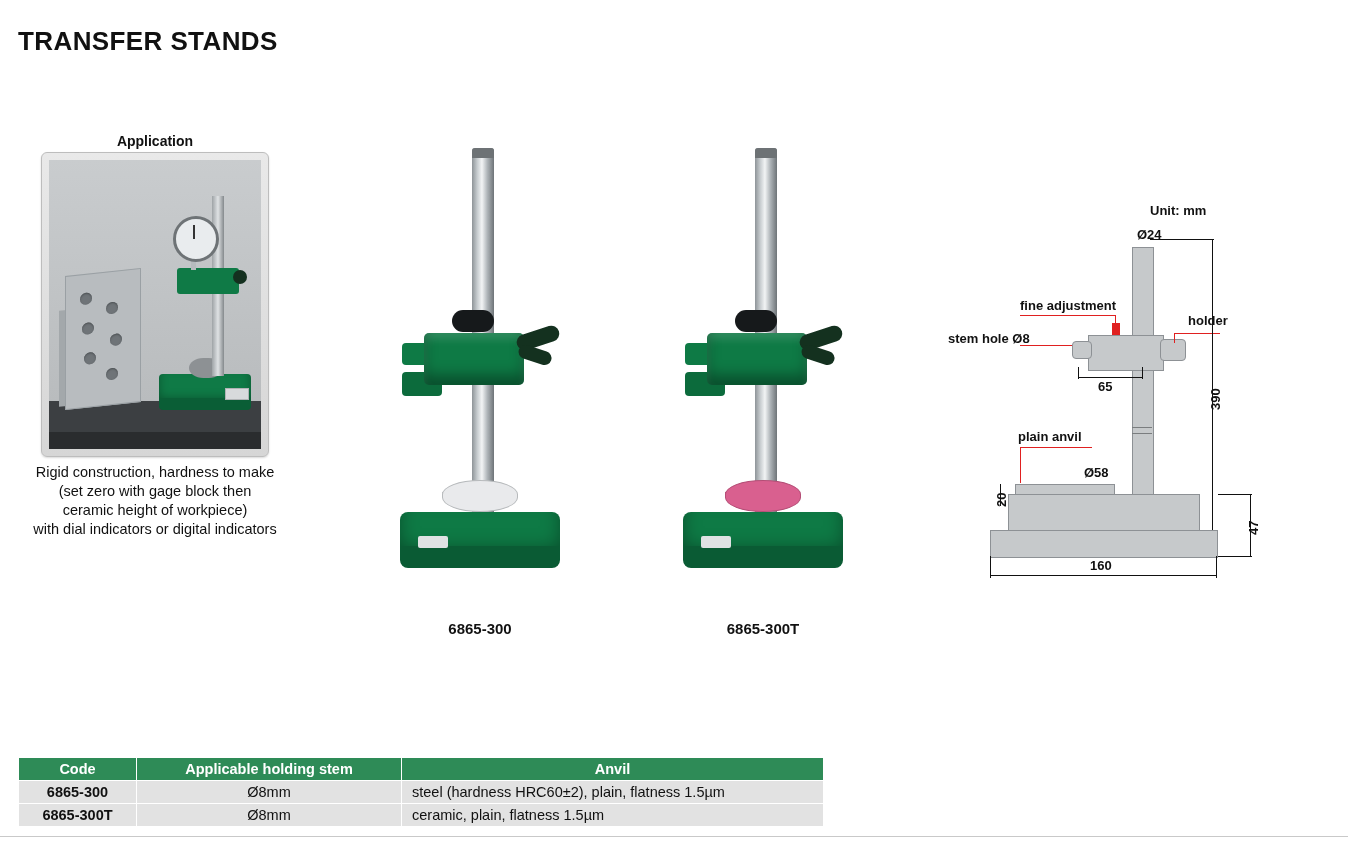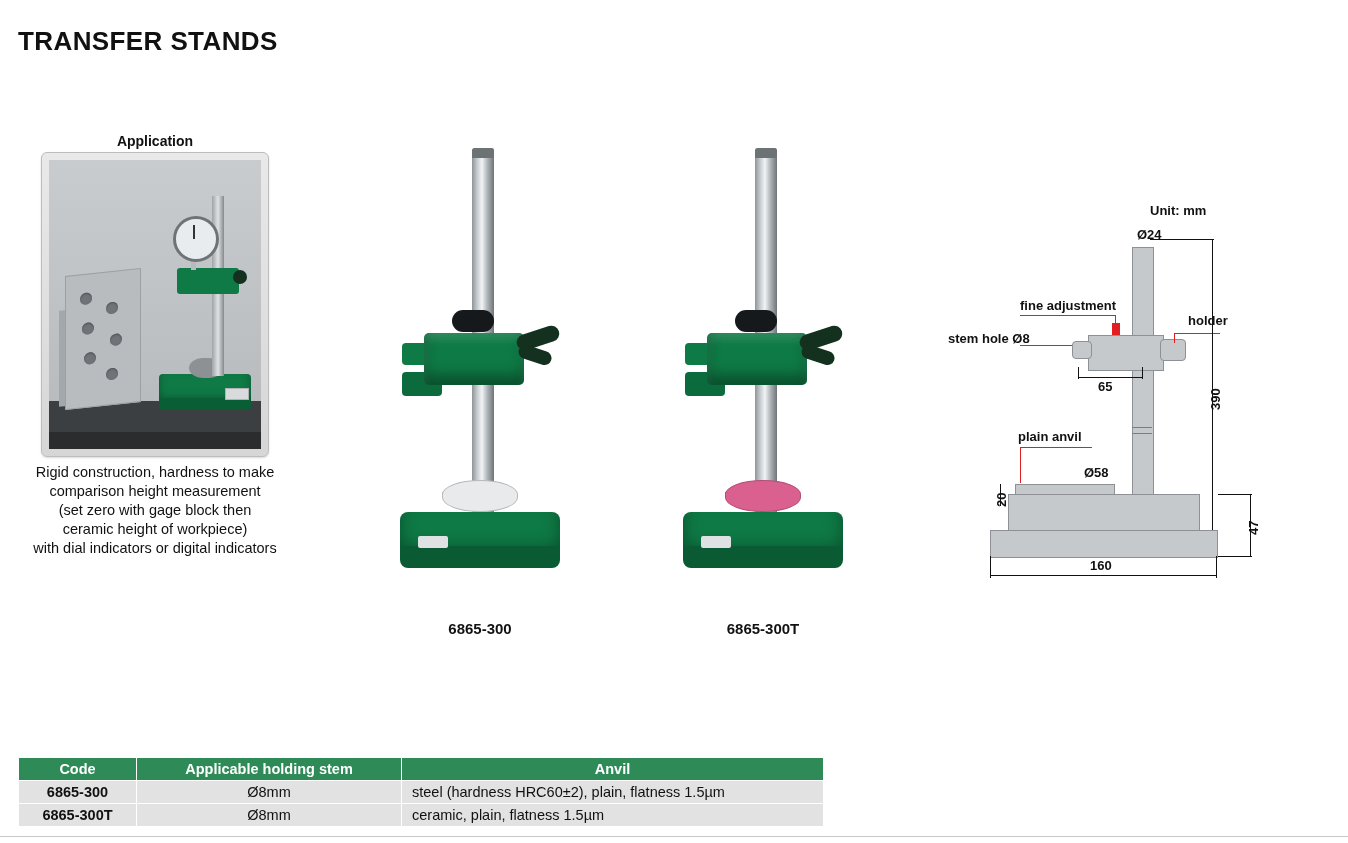--- a/index.html
+++ b/index.html
@@ -144,21 +144,20 @@
     <div class="ph-col"></div>
     <div class="ph-holder"></div>
     <div class="ph-knob"></div>
     <div class="ph-stem"></div>
     <div class="ph-dial"></div>
     <div class="ph-tag"></div>
   </div>
 
   <div class="caption">
     <div>Rigid construction, hardness to make</div>
-    <div>comparison height measurement</div>
     <div>(set zero with gage block then</div>
     <div>ceramic height of workpiece)</div>
     <div>with dial indicators or digital indicators</div>
   </div>
 
   <div class="prod" style="left:380px;top:148px;width:200px;height:430px;">
     <div class="column"></div>
     <div class="column-top"></div>
     <div class="knob-top"></div>
     <div class="holder-arm"></div>

